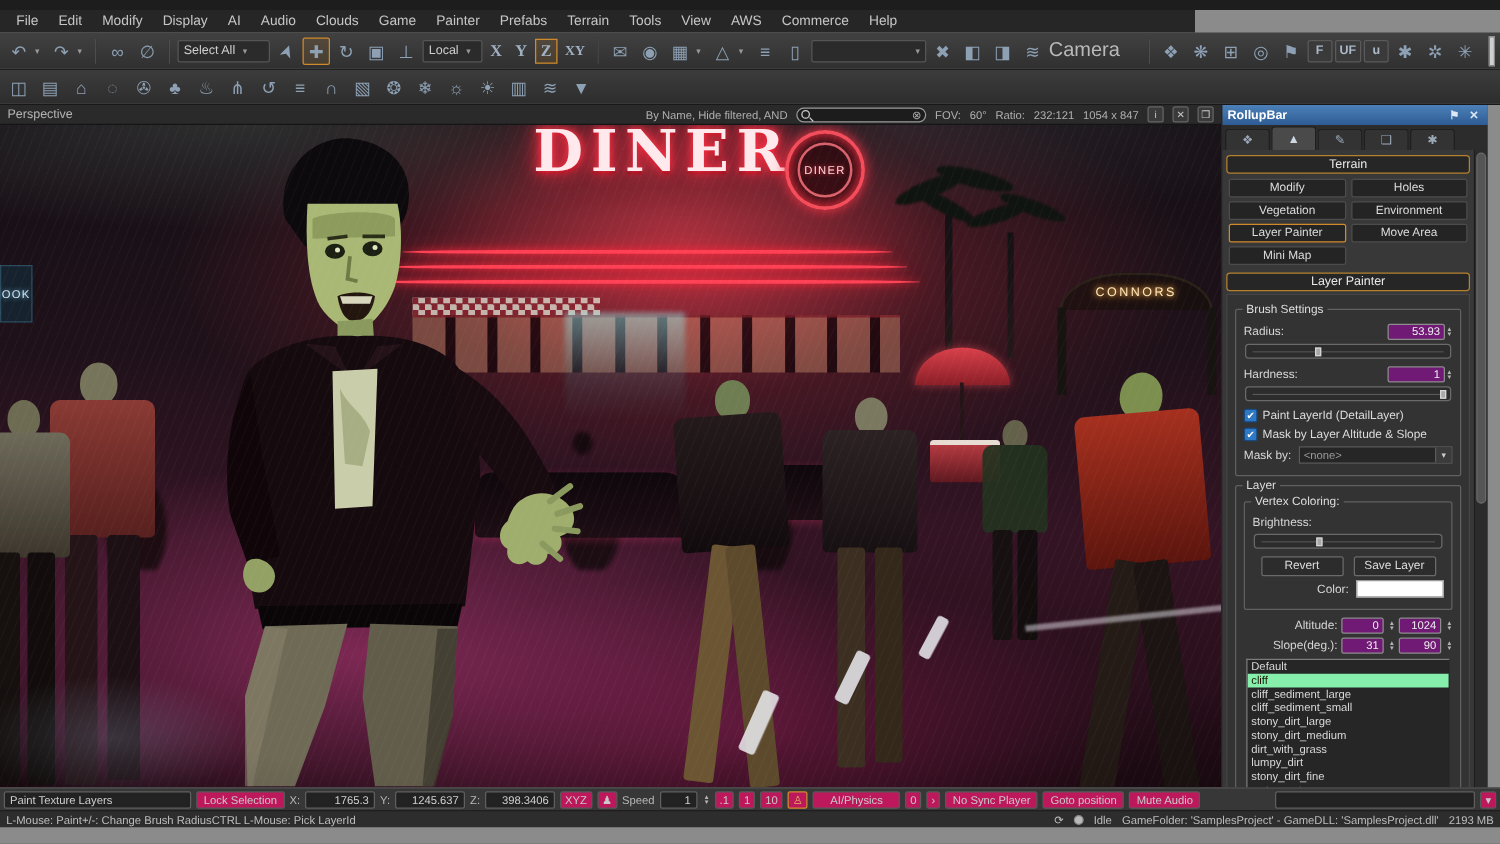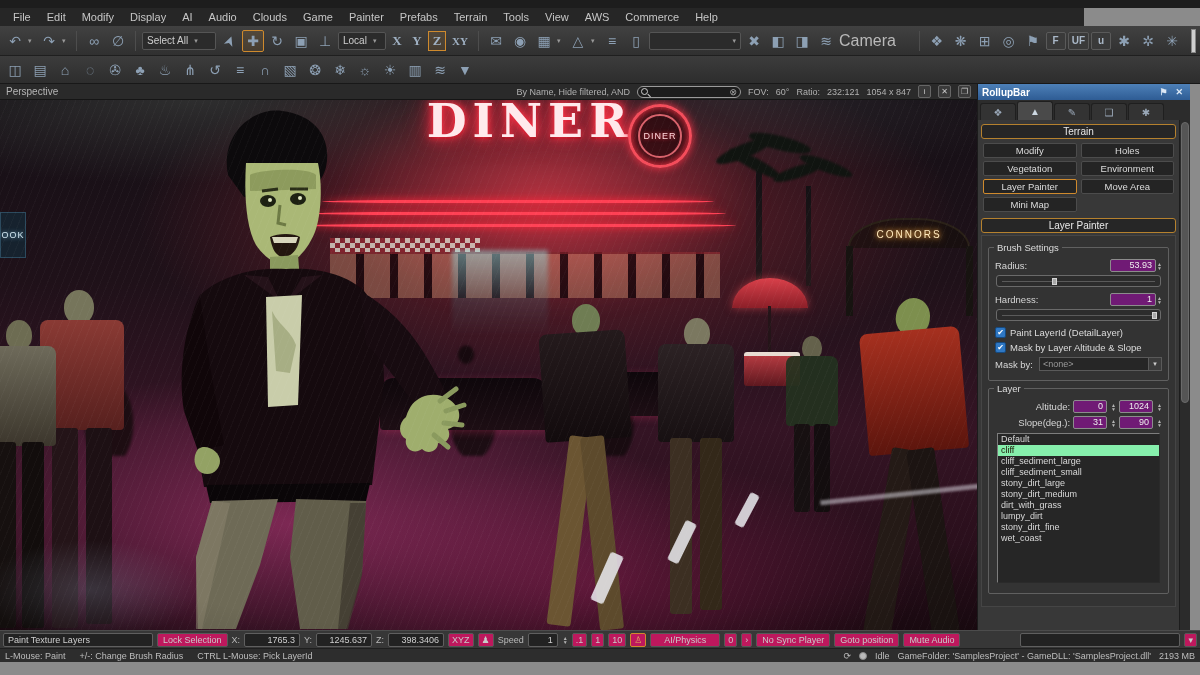--- a/index.html
+++ b/index.html
@@ -2,21 +2,21 @@
 <html><head>
 <meta charset="utf-8">
 <style>
   * { margin:0; padding:0; box-sizing:border-box; }
   html,body { background:#555; }
   #stage { position:relative; width:1200px; height:675px; background:#8b8b8b; overflow:hidden;
            font-family:"Liberation Sans", sans-serif; color:#ccc; -webkit-font-smoothing:antialiased; }
 
   
   .topstrip { position:absolute; left:0; top:0; width:1200px; height:8px; background:#1d1d1d; }
-  .menubar { position:absolute; left:0; top:8px; width:1084px; height:18px; background:#262626;
+  .menubar { position:absolute; left:0; top:8px; width:956px; height:18px; background:#262626;
              display:flex; align-items:center; padding-left:6px; gap:2px; }
   .menubar span { font-size:11px; color:#c6c6c6; padding:1px 7px; cursor:default; }
 
   .toolbar1 { position:absolute; left:0; top:26px; width:1200px; height:30px;
               background:linear-gradient(#414141,#303030); border-bottom:1px solid #1f1f1f;
               display:flex; align-items:center; padding:0 4px; gap:2px; }
   .toolbar2 { position:absolute; left:0; top:56px; width:1200px; height:28px;
               background:linear-gradient(#3c3c3c,#2d2d2d); border-bottom:1px solid #181818;
               display:flex; align-items:center; padding:0 4px; gap:3px; }
   .ib { width:22px; height:22px; display:flex; align-items:center; justify-content:center;
@@ -181,21 +181,21 @@
                border-top:1px solid #4c4c4c; display:flex; align-items:center; gap:4px; padding:0 3px; }
   .sfield { height:14px; background:#222; border:1px solid #5f5f5f; border-radius:2px; color:#cfcfcf;
             font-size:9px; display:flex; align-items:center; padding:0 4px; }
   .sbtn { height:14px; background:#be185d; border:1px solid #585858; border-radius:2px; color:#c9c9c9;
           font-size:9px; display:flex; align-items:center; padding:0 5px; white-space:nowrap; }
   .sbtn.tiny { padding:0 3px; }
   .sbtn.on { border-color:#cf8a2d; color:#e3b15f; }
   .slab { font-size:9px; color:#b8b8b8; white-space:nowrap; }
   .coord { width:56px; text-align:right; justify-content:flex-end; }
   .helpbar { position:absolute; left:0; top:648px; width:1200px; height:14px; background:#2d2d2d;
-             display:flex; align-items:center; gap:14px; padding:0 5px; border-top:1px solid #1f1f1f; }
+             display:flex; align-items:center; padding:0 5px; border-top:1px solid #1f1f1f; }
   .helpbar .h { font-size:9px; color:#bdbdbd; white-space:nowrap; }
   .hb-right { margin-left:auto; display:flex; align-items:center; gap:8px; }
   .dot { width:8px; height:8px; border-radius:50%; background:#b9b9b9; border:1px solid #888; }
   .bottomstrip { position:absolute; left:0; top:662px; width:1200px; height:13px; background:#8b8b8b; }
 </style>
 </head>
 <body>
 
 <div id="stage">
 
@@ -526,20 +526,38 @@
             <span class="fl">Mask by:</span>
             <span class="maskdd">
               <span class="val">&lt;none&gt;</span>
               <span class="db">▾</span>
             </span>
           </div>
         </div>
 
         <div class="gbox">
           <span class="glabel">Layer</span>
+          <div class="gbox" style="margin:4px 0 6px">
+            <span class="glabel">Vertex Coloring:</span>
+            <div class="frow">
+                <span class="fl">Brightness:</span>
+              </div>
+            <div class="slider">
+              <div class="groove"></div>
+                <div class="sthumb" style="left:33%"></div>
+            </div>
+            <div class="frow" style="gap:8px;justify-content:center">
+              <span class="btn" style="width:66px">Revert</span>
+              <span class="btn" style="width:66px">Save Layer</span>
+            </div>
+            <div class="frow" style="justify-content:flex-end;gap:6px">
+              <span class="fl">Color:</span>
+              <span class="colorsw"></span>
+            </div>
+          </div>
 
           <div class="frow" style="justify-content:flex-end;gap:3px">
             <span class="fl">Altitude:</span>
             <span class="numbox sm">0</span>
             <span class="spin">
                 <span>▲</span>
                 <span>▼</span>
               </span>
             <span class="numbox sm">1024</span>
             <span class="spin">

